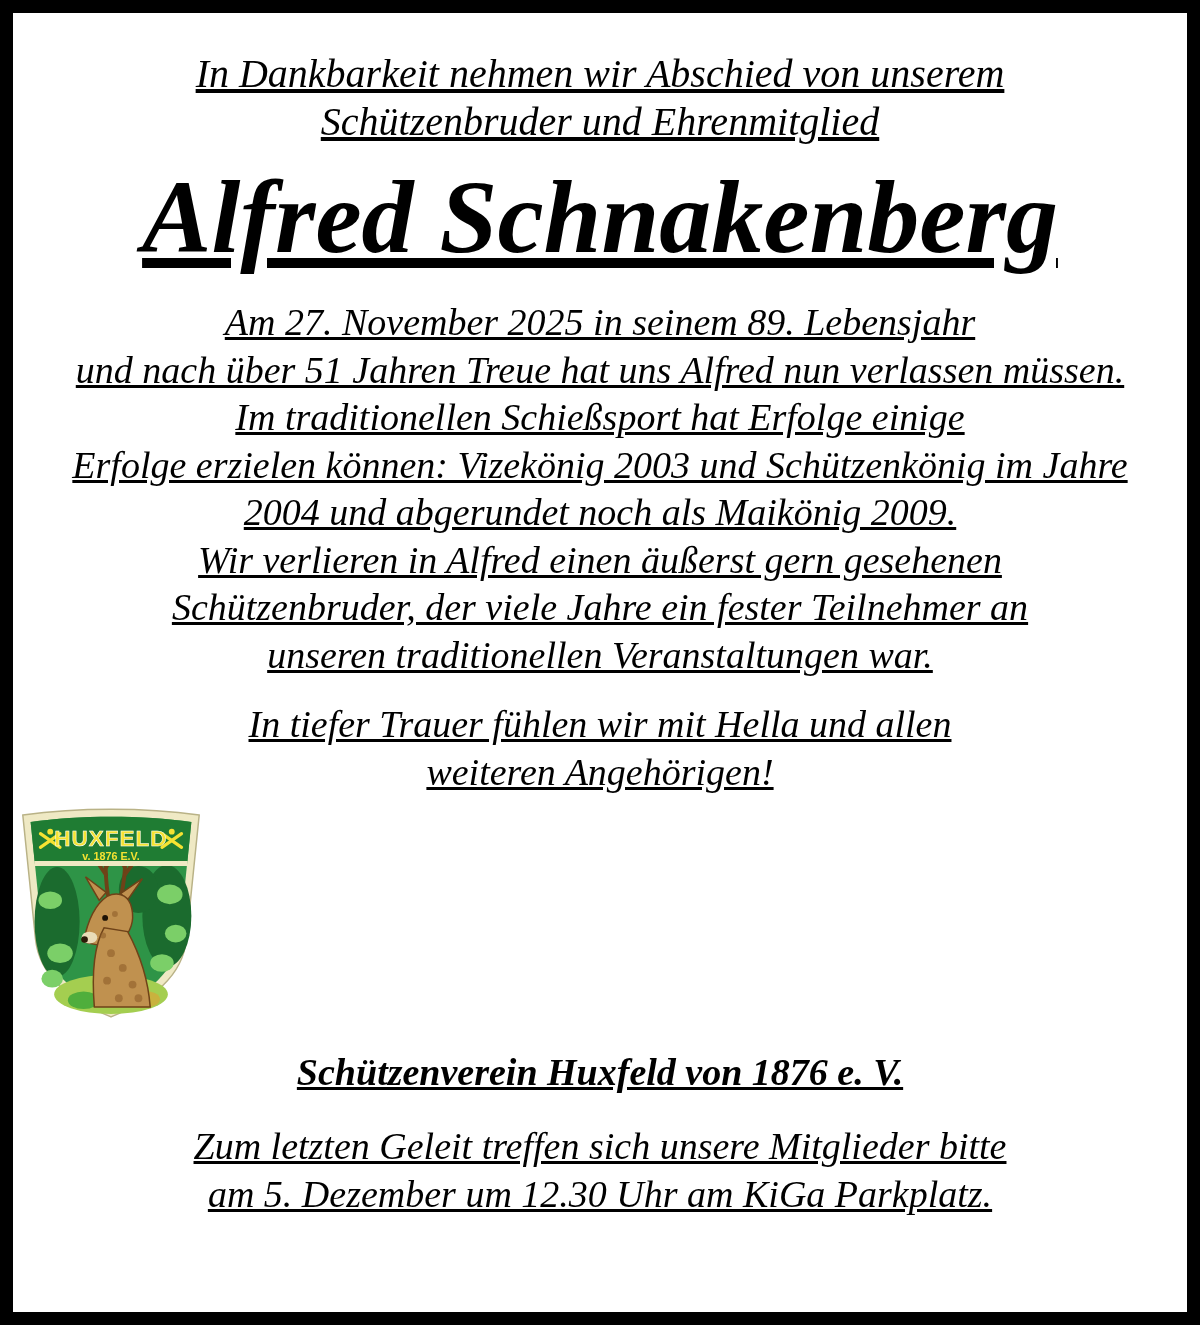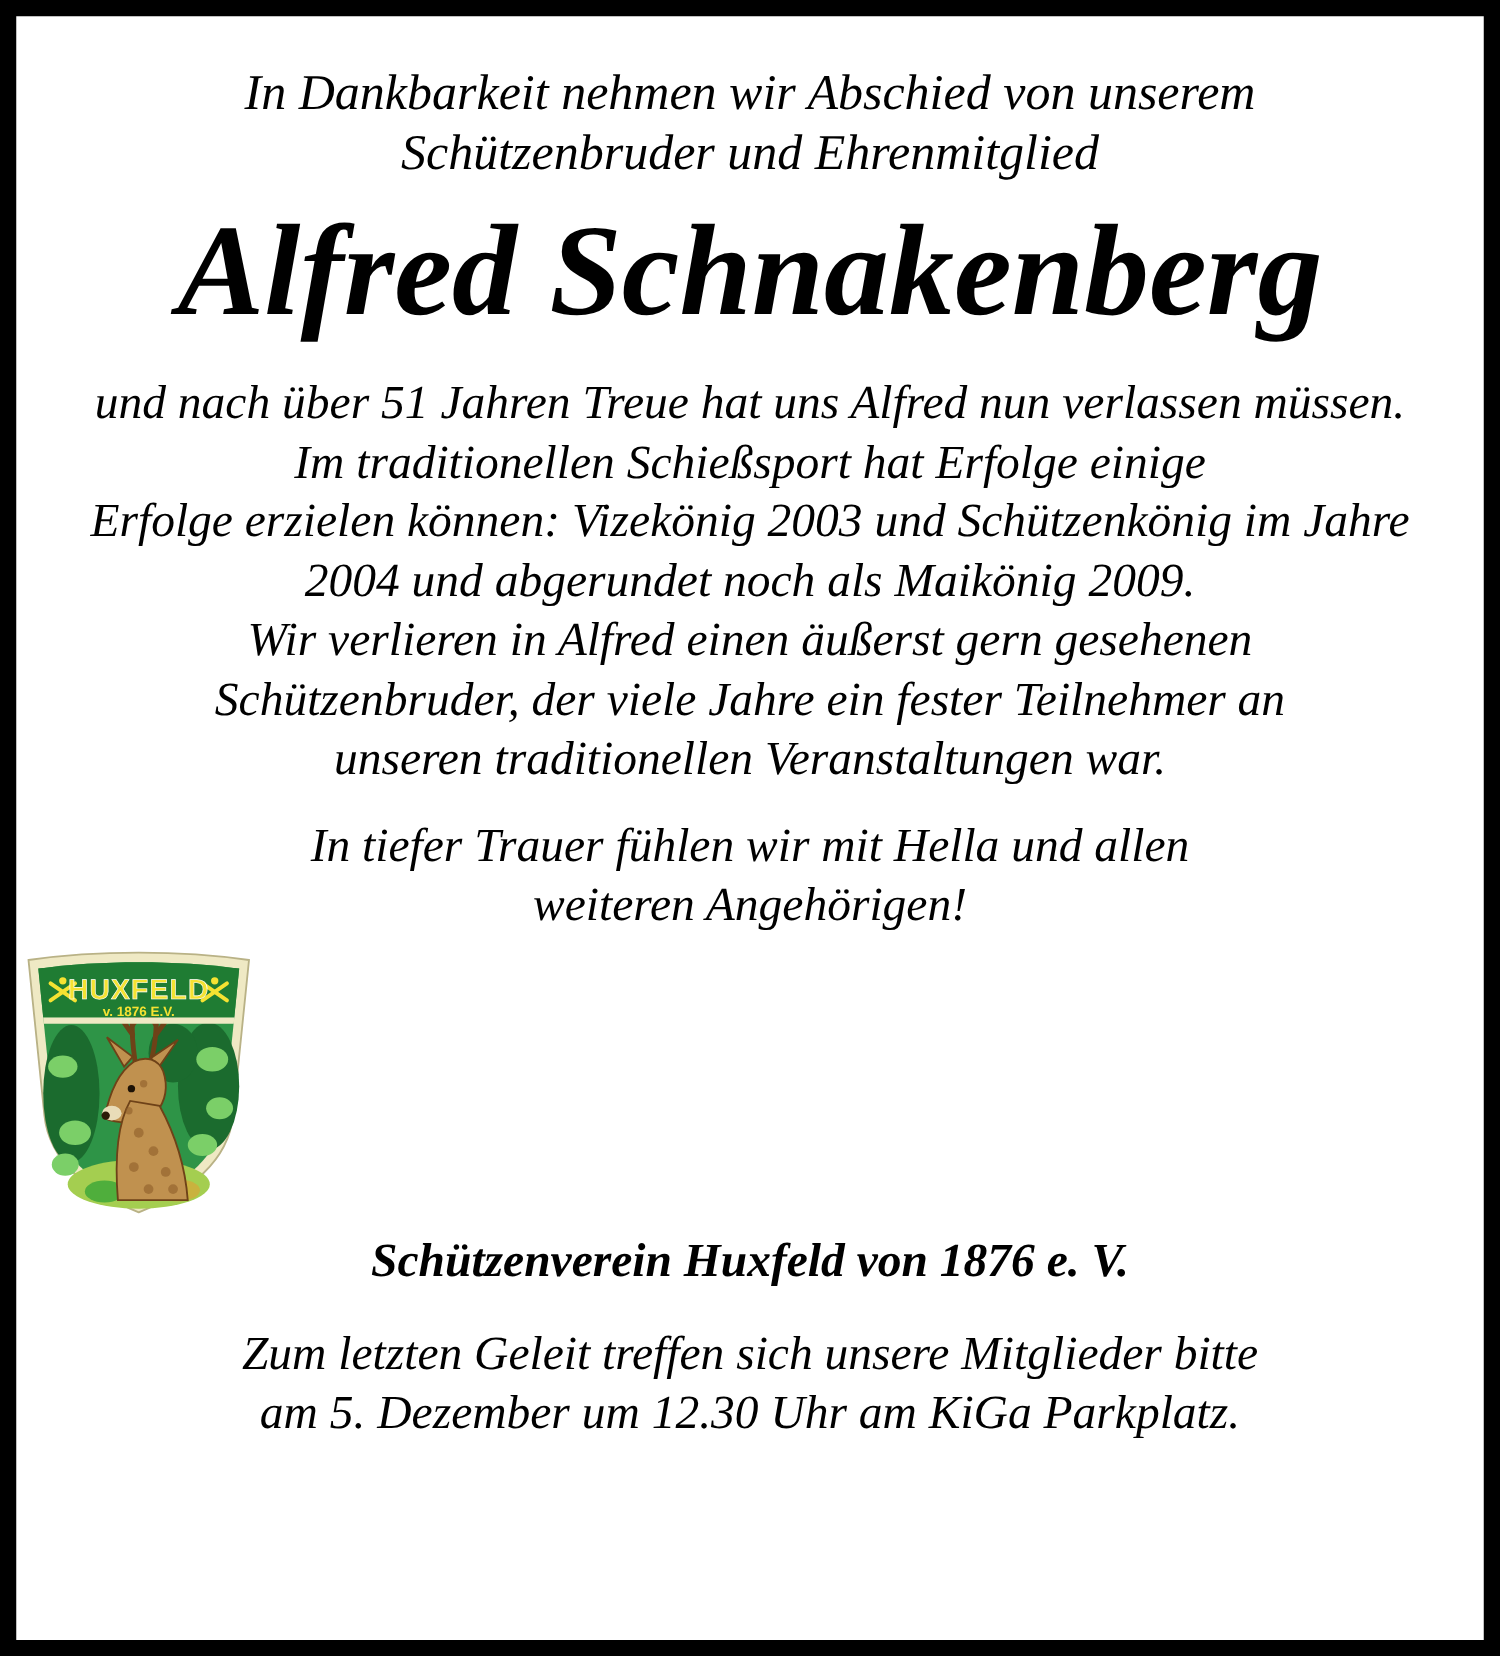--- a/index.html
+++ b/index.html
@@ -7,45 +7,47 @@
     position:relative;
     width:1200px;height:1325px;
     box-sizing:border-box;
     border:13px solid #000000;
     background:#ffffff;
     color:#000000;
     font-family:"Liberation Serif", serif;
     font-style:italic;
     text-align:center;
     overflow:hidden;
+    text-decoration:underline;
   }
   .intro{margin-top:37px;font-size:40px;line-height:48px;}
   .deceased-name{margin-top:8px;font-size:104px;line-height:125px;font-weight:bold;white-space:nowrap;}
   .body-par{margin-top:20px;font-size:38px;line-height:47.5px;}
   .condolence-par{margin-top:22px;font-size:38px;line-height:47.5px;}
   .farewell-par{margin-top:18px;font-size:38px;line-height:47.5px;}
   .crest-wrap{margin-top:8px;height:220px;display:flex;align-items:center;}
-  .org-line{margin-top:8px;font-size:38px;line-height:48px;font-weight:bold;}
+  .org-line{margin-top:24px;font-size:38px;line-height:48px;font-weight:bold;}
   .closing-par{margin-top:27px;font-size:38px;line-height:47.5px;}
   .line{white-space:nowrap;}
   .crest-text{font-family:"Liberation Sans", sans-serif;font-style:normal;font-weight:bold;}
 </style>
 </head>
 <body>
 
 <div class="page">
 
   <div class="intro">
     <div class="line">In Dankbarkeit nehmen wir Abschied von unserem</div>
     <div class="line">Schützenbruder und Ehrenmitglied</div>
   </div>
 
   <div class="deceased-name">Alfred Schnakenberg</div>
 
   <div class="body-par">
+    <div class="line">Am 27. November 2025 in seinem 89. Lebensjahr</div>
     <div class="line">und nach über 51 Jahren Treue hat uns Alfred nun verlassen müssen.</div>
     <div class="line">Im traditionellen Schießsport hat Erfolge einige</div>
     <div class="line">Erfolge erzielen können: Vizekönig 2003 und Schützenkönig im Jahre</div>
     <div class="line">2004 und abgerundet noch als Maikönig 2009.</div>
     <div class="line">Wir verlieren in Alfred einen äußerst gern gesehenen</div>
     <div class="line">Schützenbruder, der viele Jahre ein fester Teilnehmer an</div>
     <div class="line">unseren traditionellen Veranstaltungen war.</div>
   </div>
 
   <div class="condolence-par">

